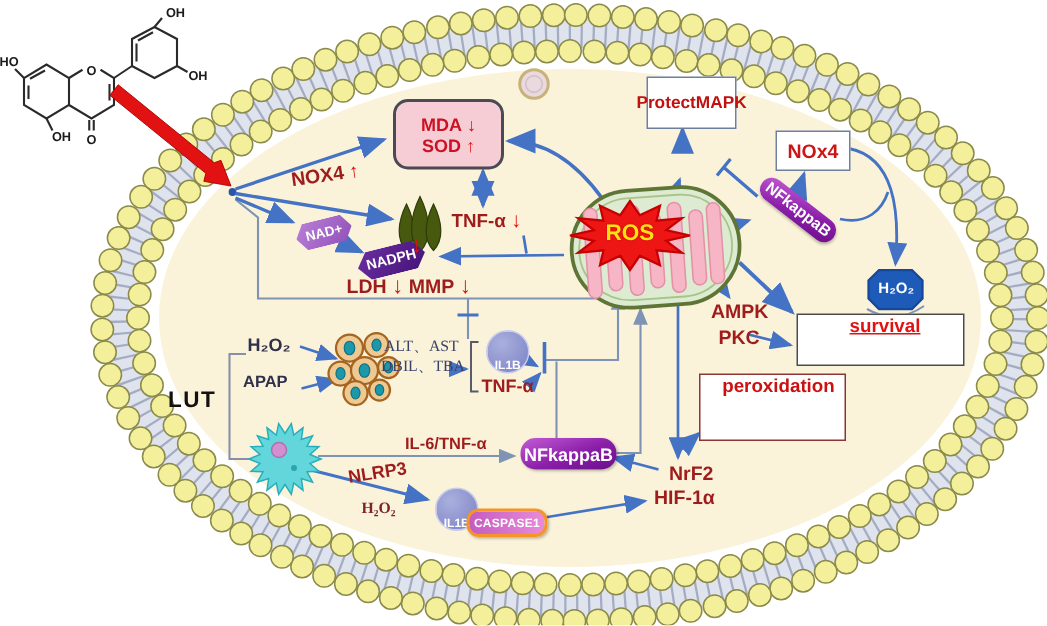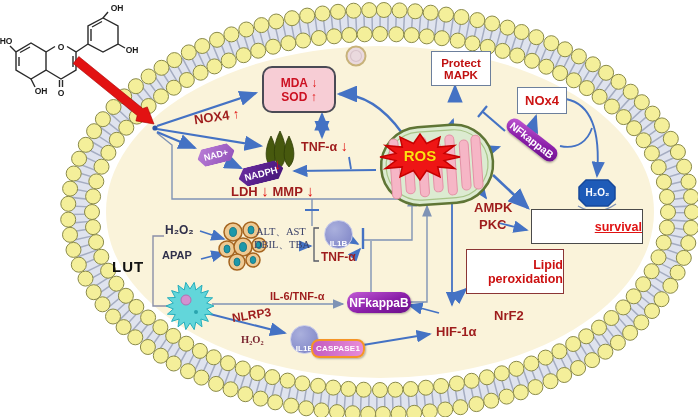--- a/index.html
+++ b/index.html
@@ -5,21 +5,21 @@
   html,body{margin:0;padding:0;background:#fff;}
   #page{position:relative;width:698px;height:417px;background:#fff;overflow:hidden;
         font-family:"Liberation Sans",sans-serif;}
   #cell-svg{position:absolute;left:0;top:0;z-index:1;}
   .lbl{position:absolute;z-index:3;white-space:nowrap;line-height:1.1;}
   .dr{color:#9e1c1c;font-weight:bold;}
   .red{color:#e01010;font-weight:bold;}
   .navy{color:#30304a;font-weight:bold;}
   .serifs{font-family:"Liberation Serif",serif;color:#3a4168;}
   .wbox{position:absolute;z-index:2;background:#fff;border:1.5px solid #6c7f9c;
-        display:flex;flex-direction:column;justify-content:center;text-align:right;}
+        display:flex;flex-direction:row;justify-content:center;}
   .capsule{position:absolute;z-index:3;display:flex;align-items:center;justify-content:center;
            color:#fff;font-weight:bold;box-shadow:1px 1px 2px rgba(0,0,0,.28);}
   .hex{clip-path:polygon(16% 0,84% 0,100% 50%,84% 100%,16% 100%,0 50%);box-shadow:none;}
   .pcap{background:linear-gradient(160deg,#c35cd6 0%,#8a1ea8 55%,#6a0f8a 100%);border-radius:10px;}
   .circ{border-radius:50%;background:radial-gradient(circle at 35% 30%,#aab0dd,#7a80c4);
         border:1.5px solid #c9cdeb;box-shadow:none;align-items:flex-end;}
 </style>
 </head>
 <body>
 
@@ -429,25 +429,24 @@
 <div class="lbl" style="left:579px;top:187px;width:37px;text-align:center;color:#fff;font-weight:bold;font-size:10px;">H₂O₂</div>
 
 <div class="wbox" style="left:531px;top:209px;width:104px;height:33px;border-color:#4a4a4a;padding-left:6px;">
   <div style="color:#e01212;font-weight:bold;font-size:12.5px;text-decoration:underline;">survival</div>
 </div>
 
 <div class="lbl dr" style="left:474px;top:201px;font-size:13px;">AMPK</div>
 <div class="lbl dr" style="left:479px;top:218px;font-size:13px;">PKC</div>
 
 <div class="wbox" style="left:466px;top:249px;width:88px;height:43px;border-color:#8b3535;padding-left:8px;">
-  <div style="color:#cc1111;font-weight:bold;font-size:12.5px;">Lipid</div>
   <div style="color:#cc1111;font-weight:bold;font-size:12.5px;">peroxidation</div>
 </div>
 
-<div class="lbl dr" style="left:446px;top:309px;font-size:13px;margin-left:48px;">NrF2</div>
+<div class="lbl dr" style="left:446px;top:309px;font-size:13px;">NrF2</div>
 <div class="lbl dr" style="left:436px;top:325px;font-size:13px;">HIF-1α</div>
 
 <div class="capsule pcap" style="left:347px;top:292px;width:64px;height:21px;font-size:12px;">
   <span>NFkappaB</span>
 </div>
 
 <div class="lbl dr" style="left:251px;top:290px;font-size:11px;padding-left:19px;">IL-6/TNF-α</div>
 
 <div class="lbl dr" style="left:232px;top:309px;font-size:12px;transform:rotate(-9deg);">NLRP3</div>
 

